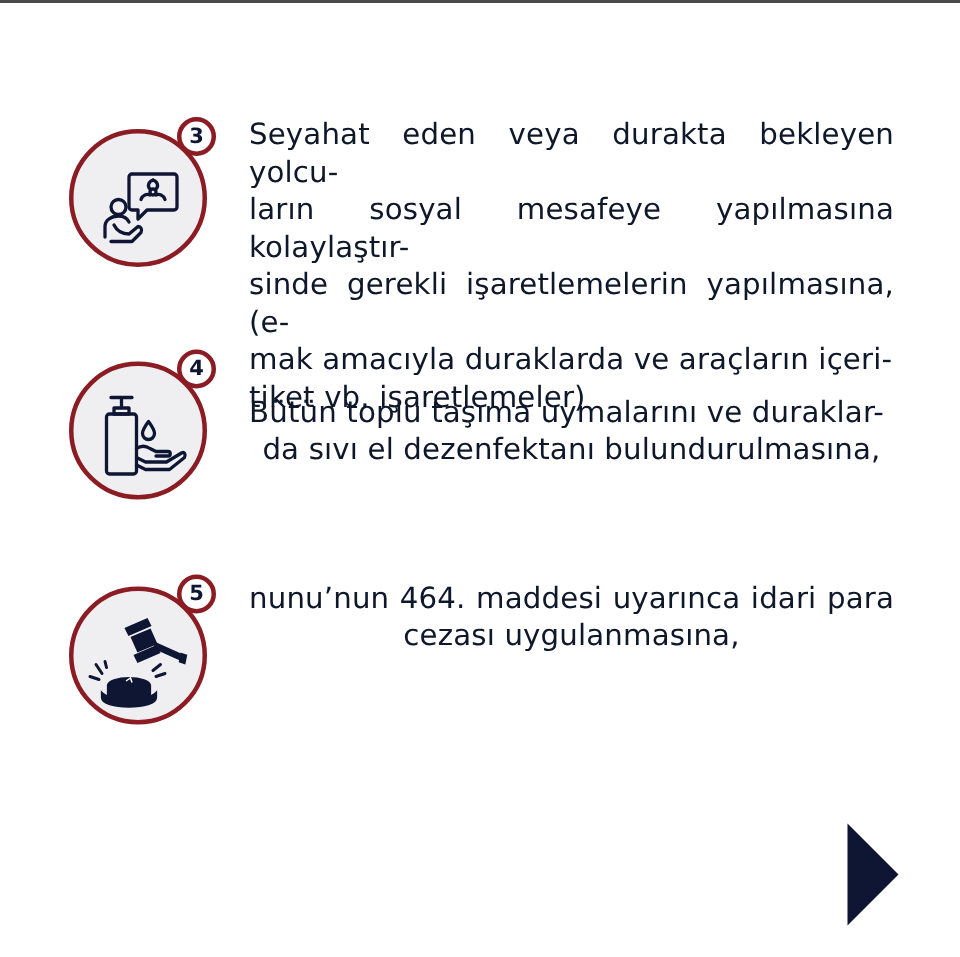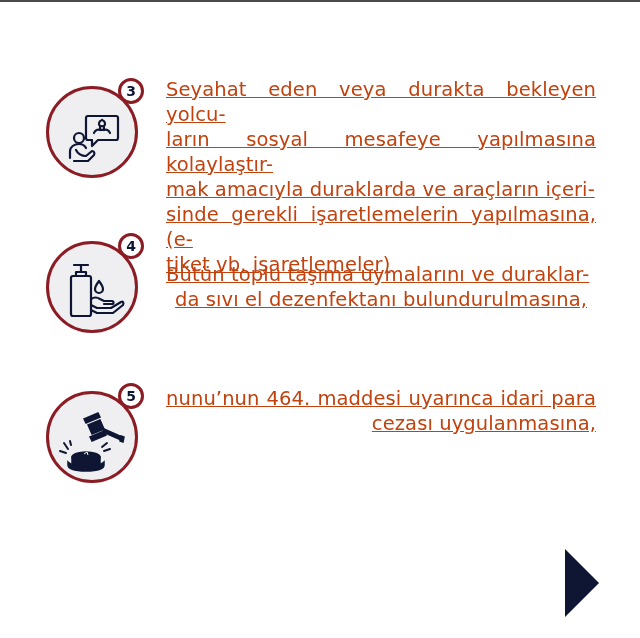--- a/index.html
+++ b/index.html
@@ -18,22 +18,22 @@
   }
   .badge {
     position: absolute; left: 76px; top: 2px; width: 26px; height: 26px;
     border-radius: 50%; border: 3px solid #8c1c24; background: #ffffff;
     box-sizing: border-box; display: flex; align-items: center; justify-content: center;
     font-family: "DejaVu Sans", sans-serif; font-weight: bold; font-size: 14px; color: #0e1633;
   }
   .glyph { position: absolute; left: 4px; top: 10px; width: 92px; height: 92px; }
   .text {
     position: absolute; left: 166px; width: 430px;
-    font-size: 19.5px; line-height: 25px; color: #c2410c;
-    text-align: justify; letter-spacing: 0.1px; text-decoration: underline;
+    font-size: 19.5px; line-height: 25px; color: #0f172a;
+    text-align: justify; letter-spacing: 0.1px;
   }
   .next-arrow {
     position: absolute; left: 565px; top: 549px; width: 0; height: 0;
     border-top: 34px solid transparent; border-bottom: 34px solid transparent;
     border-left: 34px solid #0e1633; cursor: pointer;
   }
 </style>
 </head>
 <body>
 
@@ -53,22 +53,22 @@
         <path d="M30 64 c2 4 6 6 10 6 l6 -5 c2 0 3 2 2 4 l-6 6 h-14"></path>
       </g>
     </svg>
     <div class="badge">
         <span>3</span>
       </div>
   </div>
   <div class="text" style="top:77px;">
     <div>Seyahat eden veya durakta bekleyen yolcu-</div>
     <div>ların sosyal mesafeye yapılmasına kolaylaştır-</div>
+    <div>sinde gerekli işaretlemelerin yapılmasına, (e-</div>
     <div>mak amacıyla duraklarda ve araçların içeri-</div>
-    <div>sinde gerekli işaretlemelerin yapılmasına, (e-</div>
     <div style="text-align:left;">tiket vb. işaretlemeler)</div>
   </div>
 </div>
 
 <div class="item" style="top:0;">
   <div class="icon-wrap" style="left:42px; top:231px;">
     <div class="circle"></div>
     <svg class="glyph" viewBox="0 0 92 92">
       <g fill="none" stroke="#0e1633" stroke-width="2.2" stroke-linejoin="round" stroke-linecap="round">
         <path d="M28 24 h14 M35 24 v7 M30 31 h10 v4 h-10 z"></path>
@@ -107,19 +107,19 @@
         <path d="M58 60 l6 -2 M56 56 l5 -4"></path>
       </g>
       <path d="M38 63 l3 -2 l1 3" fill="none" stroke="#ffffff" stroke-width="1"></path>
     </svg>
     <div class="badge">
         <span>5</span>
       </div>
   </div>
   <div class="text" style="top:386px;">
     <div style="text-align-last:justify;">nunu’nun 464. maddesi uyarınca idari para</div>
-    <div style="text-align:right;">cezası uygulanmasına,</div>
+    <div style="text-align:center;">cezası uygulanmasına,</div>
   </div>
 </div>
 
 <div class="next-arrow">
   <span></span>
 </div>
 
 </body></html>

